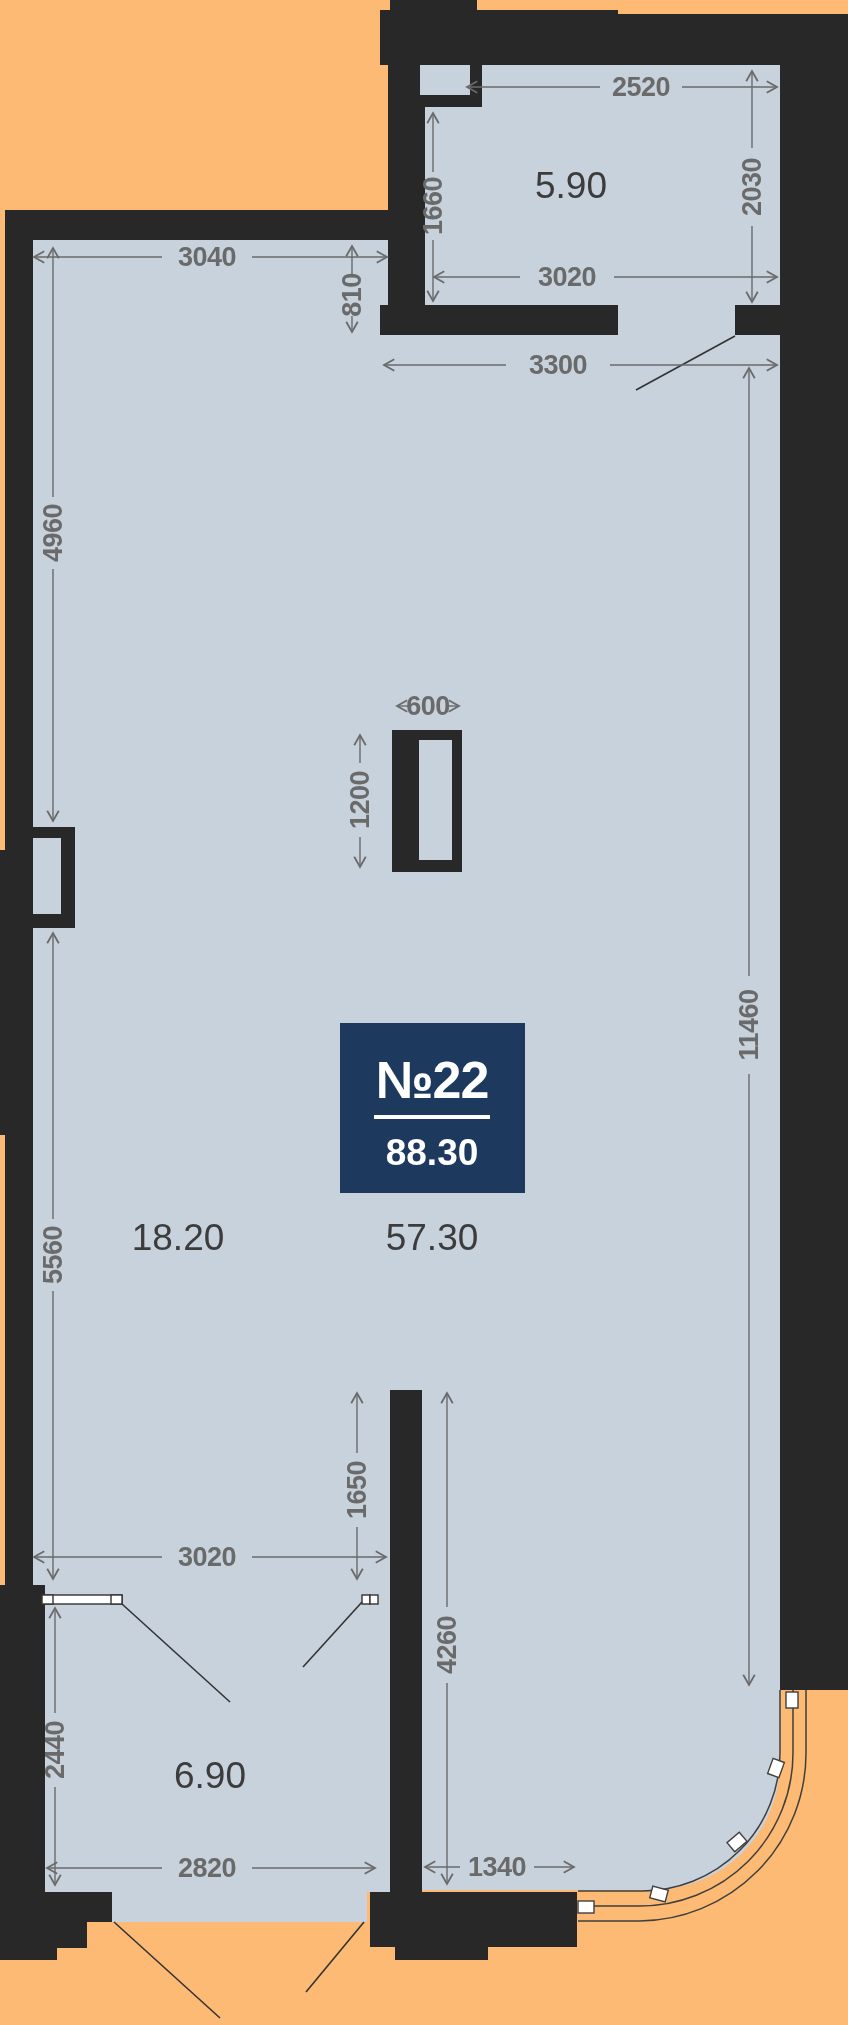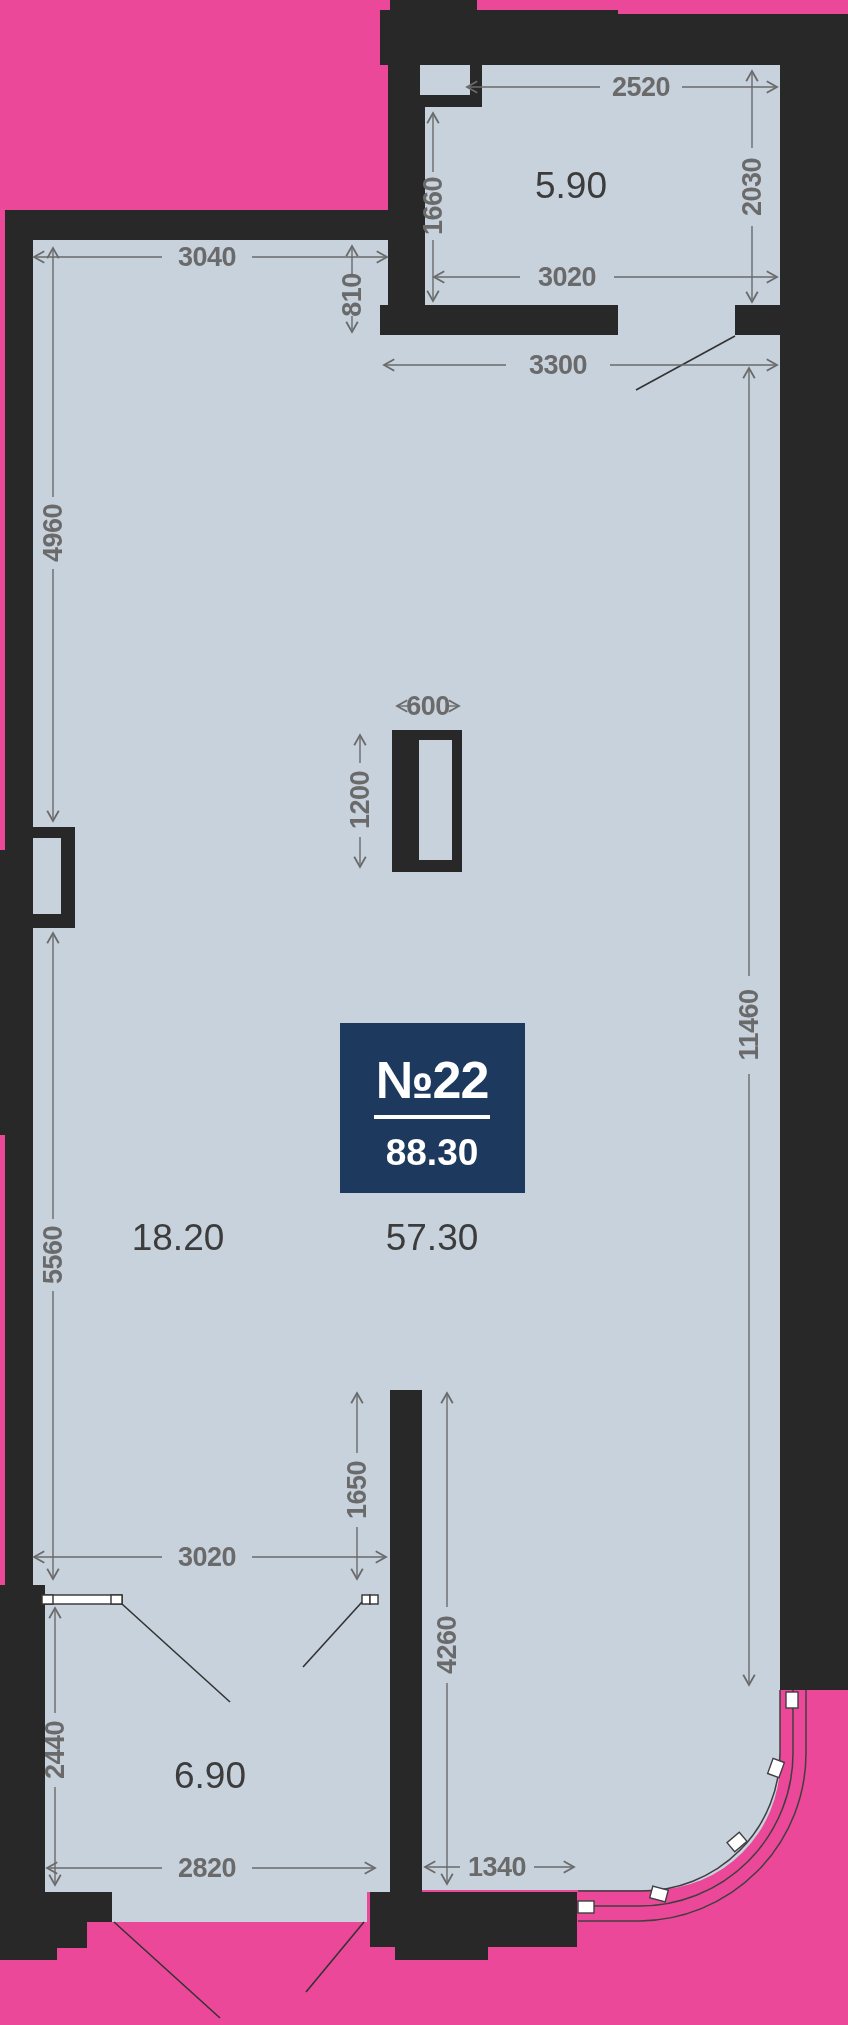--- a/index.html
+++ b/index.html
@@ -1,16 +1,16 @@
 <!DOCTYPE html>
 <html><head>
 <meta charset="utf-8">
 <style>
   html,body{margin:0;padding:0;background:#ffffff;}
-  .stage{position:relative;width:848px;height:2025px;background:#ec4899;overflow:hidden;
+  .stage{position:relative;width:848px;height:2025px;background:#fdba74;overflow:hidden;
          font-family:"Liberation Sans", sans-serif;}
   svg{display:block}
   .floor{fill:#c8d2dd;stroke:none}
   .wall{fill:#282828;stroke:none}
   .dimline{stroke:#6a6a6a;stroke-width:1.4;fill:none}
   .dimtxt{font-family:"Liberation Sans",sans-serif;font-size:27px;font-weight:bold;
           fill:#6a6a6a;text-anchor:middle;letter-spacing:-0.5px}
   .areatxt{font-family:"Liberation Sans",sans-serif;font-size:37px;fill:#3c3c3c;text-anchor:middle}
   .doorln{stroke:#333333;stroke-width:1.6;fill:none}
   .doorleaf{fill:#ffffff;stroke:#333333;stroke-width:1.4}

